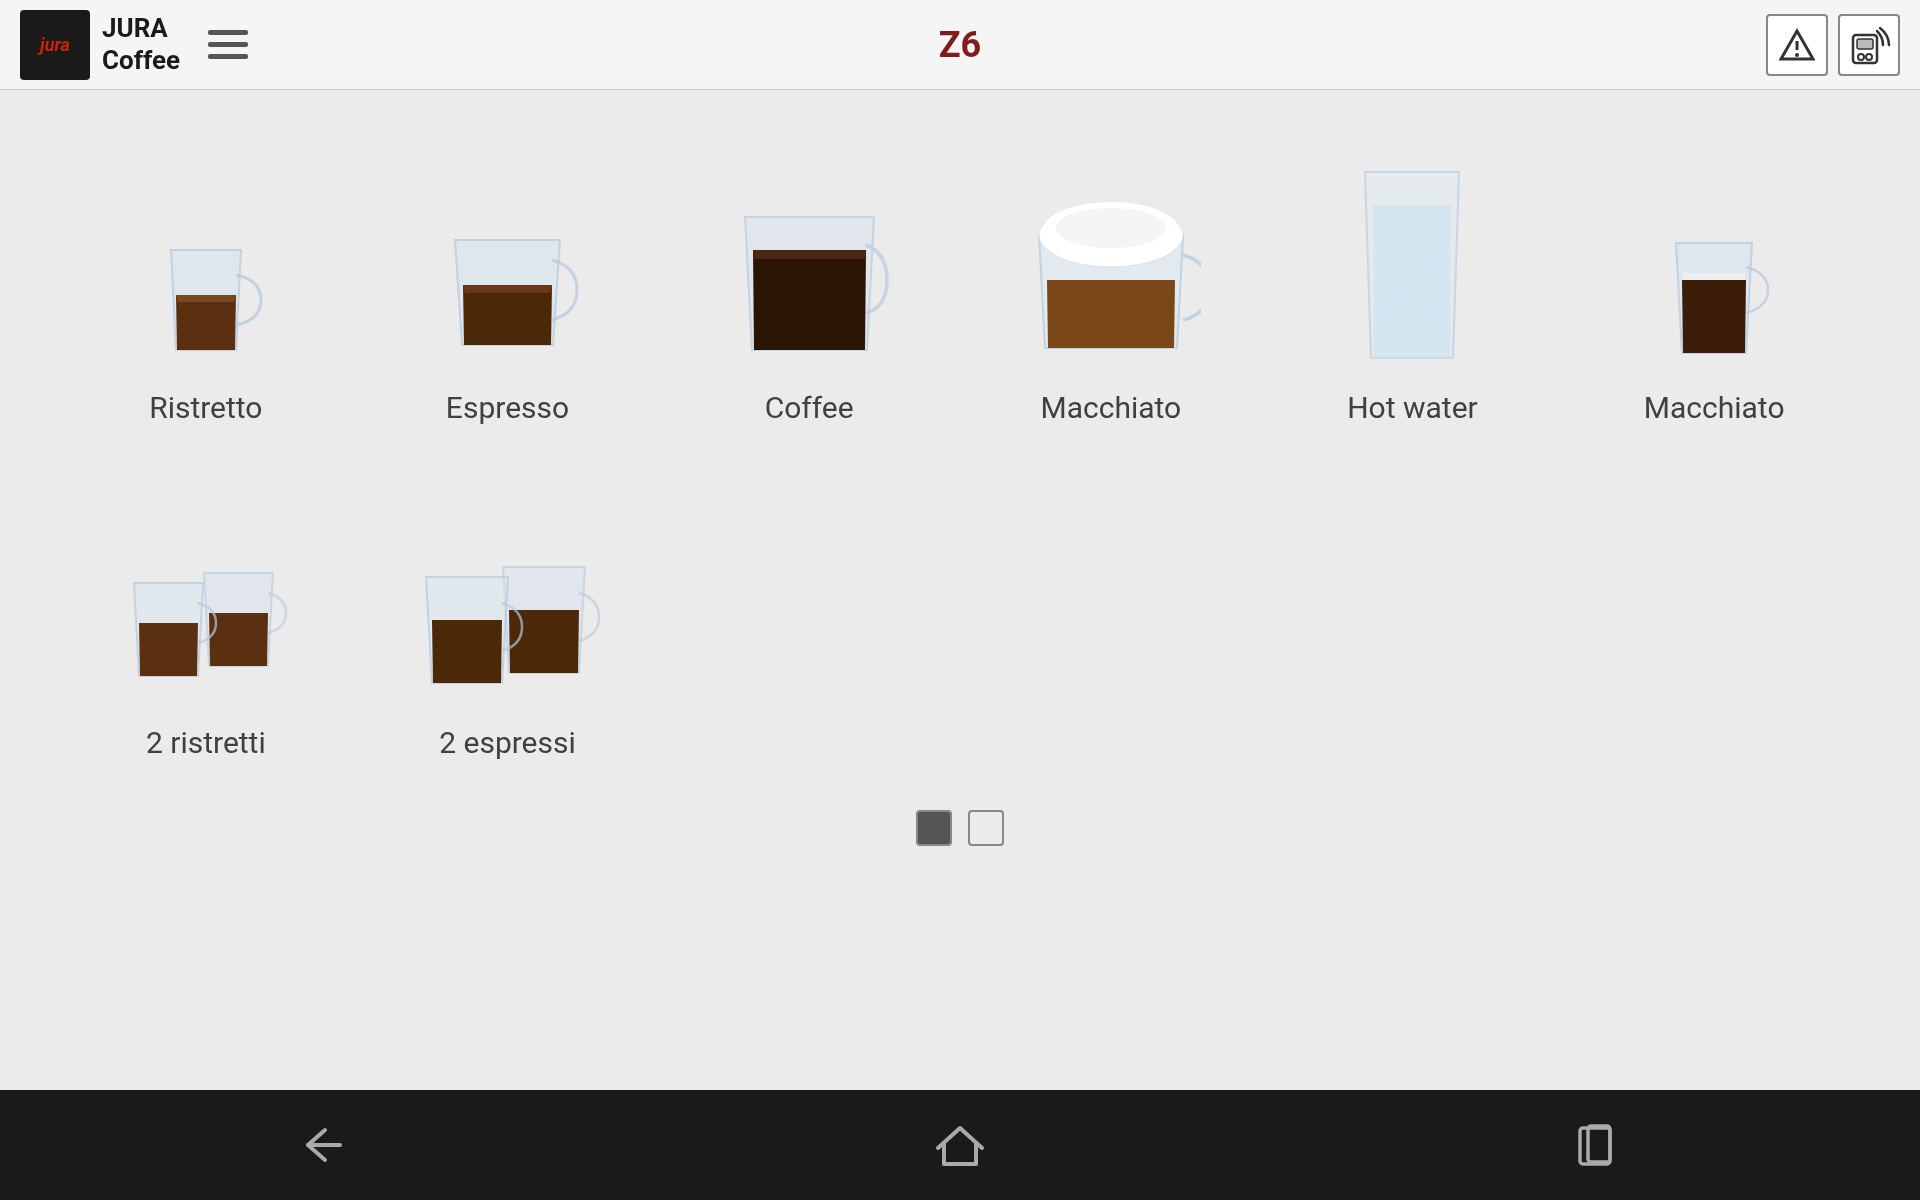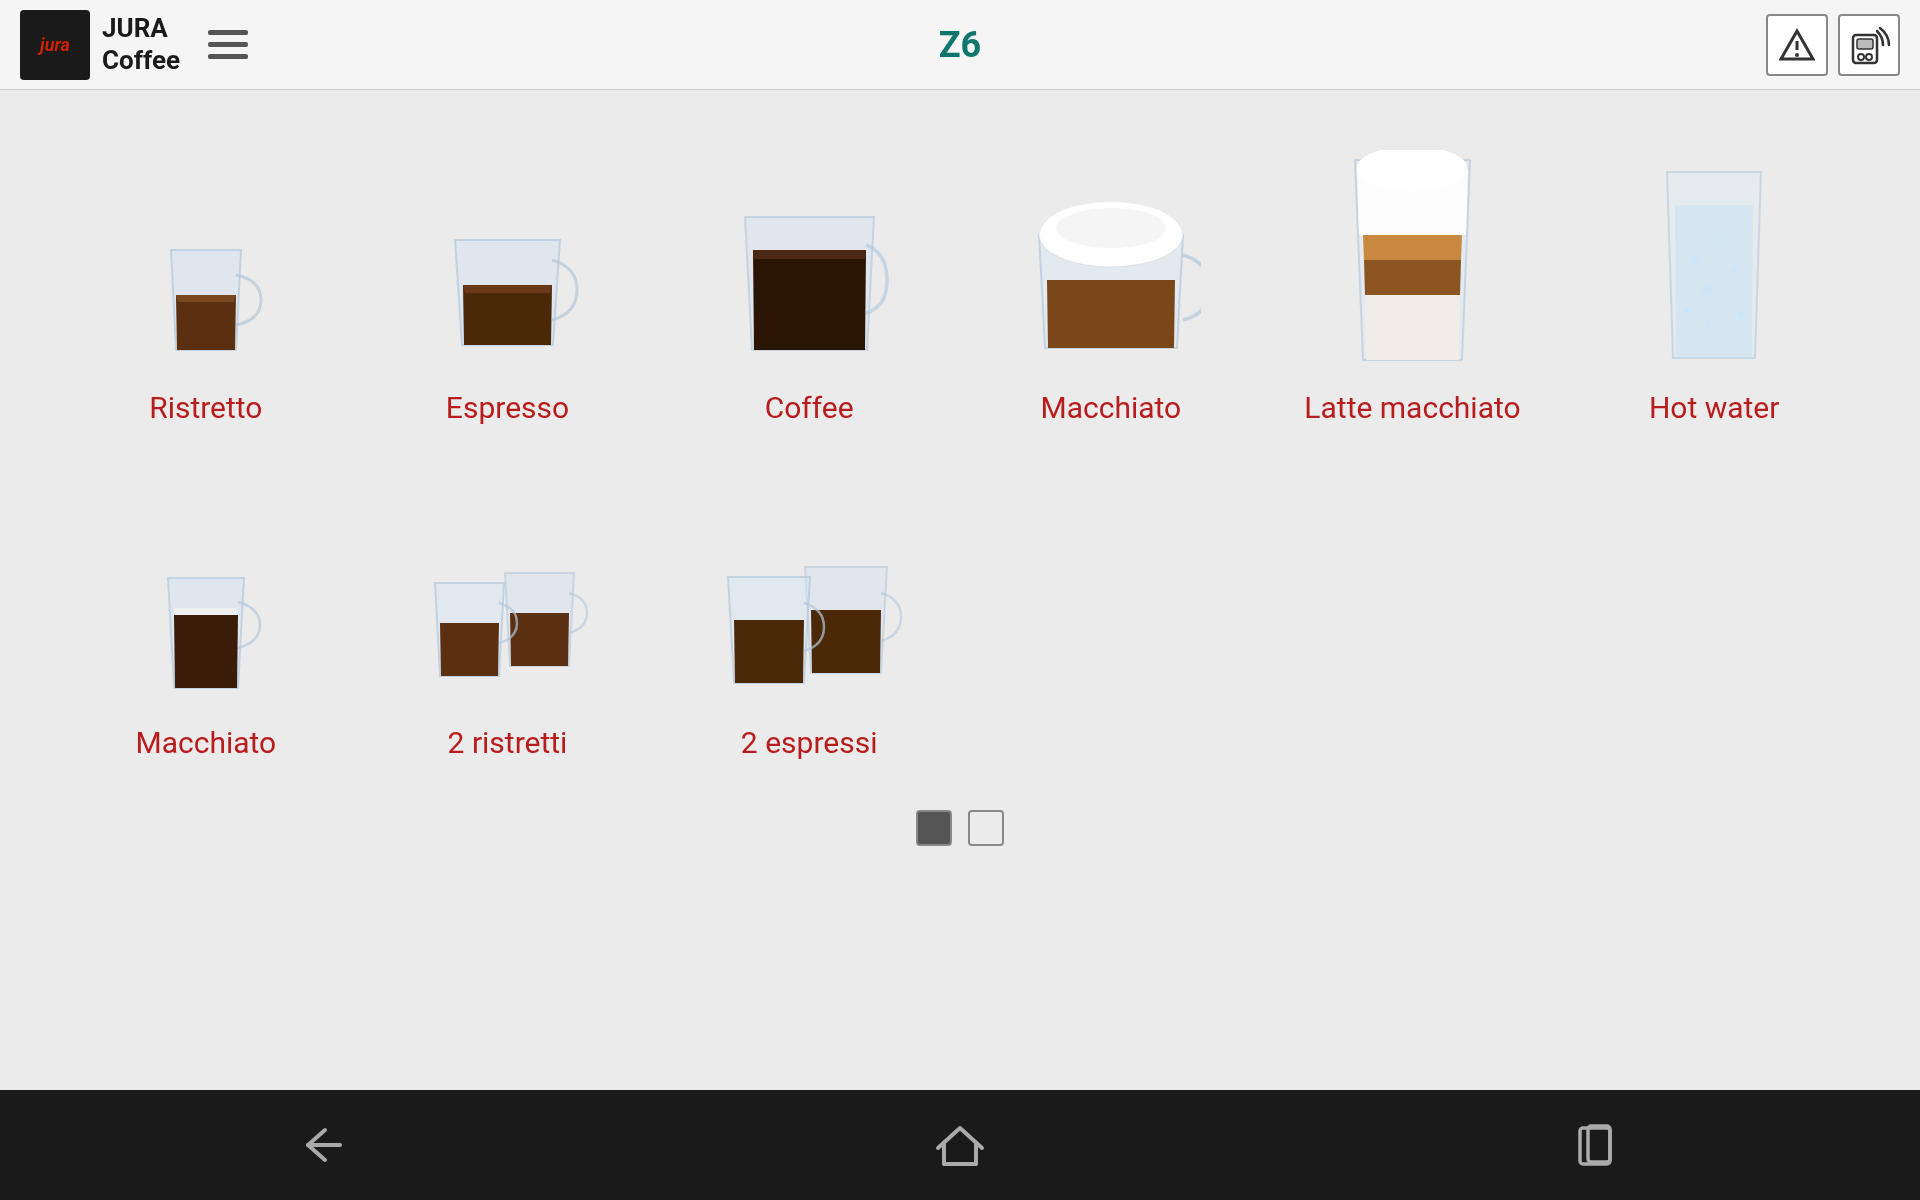--- a/index.html
+++ b/index.html
@@ -64,21 +64,21 @@
       background: #555;
       border-radius: 2px;
       display: block;
     }
     .header-title {
       position: absolute;
       left: 50%;
       transform: translateX(-50%);
       font-size: 36px;
       font-weight: bold;
-      color: #0f766e;
+      color: #7f1d1d;
     }
     .header-icons {
       margin-left: auto;
       display: flex;
       gap: 10px;
     }
     .header-icon-btn {
       width: 62px;
       height: 62px;
       border: 2px solid #888;
@@ -120,21 +120,21 @@
       width: 220px;
       height: 220px;
       display: flex;
       align-items: flex-end;
       justify-content: center;
       margin-bottom: 20px;
     }
 
     .beverage-label {
       font-size: 30px;
-      color: #b91c1c;
+      color: #404040;
       text-align: center;
       font-weight: 400;
     }
 
     
     .pagination {
       display: flex;
       gap: 16px;
       margin-top: 30px;
     }
@@ -268,41 +268,20 @@
           <ellipse cx="90" cy="50" rx="68" ry="28" fill="white"></ellipse>
 
           <ellipse cx="90" cy="48" rx="55" ry="20" fill="#f5f5f5"></ellipse>
 
           <path d="M162,75 Q188,82 188,108 Q188,134 162,140" fill="none" stroke="rgba(180,200,220,0.7)" stroke-width="3.5"></path>
         </svg>
       </div>
       <div class="beverage-label">Macchiato</div>
     </div>
 
-    <div class="beverage-item">
-      <div class="beverage-image">
-        <svg width="155" height="220" viewBox="0 0 155 220">
-
-          <path d="M20,10 L28,210 L127,210 L135,10 Z" fill="rgba(210,230,245,0.3)" stroke="rgba(180,200,220,0.65)" stroke-width="2"></path>
-
-          <path d="M30,145 L31,210 L124,210 L125,145 Z" fill="#f0ede8"></path>
-
-          <path d="M29,110 L30,145 L125,145 L126,110 Z" fill="#8a5520"></path>
-
-          <path d="M28,85 L29,110 L126,110 L127,85 Z" fill="#c88840"></path>
-
-          <path d="M22,20 L24,85 L131,85 L133,20 Z" fill="white" opacity="0.9"></path>
-
-          <ellipse cx="77" cy="18" rx="55" ry="22" fill="white"></ellipse>
-          <ellipse cx="77" cy="12" rx="42" ry="16" fill="white"></ellipse>
-          <ellipse cx="77" cy="6" rx="25" ry="10" fill="white"></ellipse>
-        </svg>
-      </div>
-      <div class="beverage-label">Latte macchiato</div>
-    </div>
 
     <div class="beverage-item">
       <div class="beverage-image">
         <svg width="130" height="210" viewBox="0 0 130 210">
 
           <path d="M18,12 L24,198 L106,198 L112,12 Z" fill="rgba(210,230,245,0.25)" stroke="rgba(180,200,220,0.6)" stroke-width="2"></path>
 
           <path d="M26,45 L27,198 L103,198 L104,45 Z" fill="rgba(200,225,245,0.5)"></path>
 
           <circle cx="45" cy="100" r="4" fill="rgba(200,230,250,0.8)"></circle>

